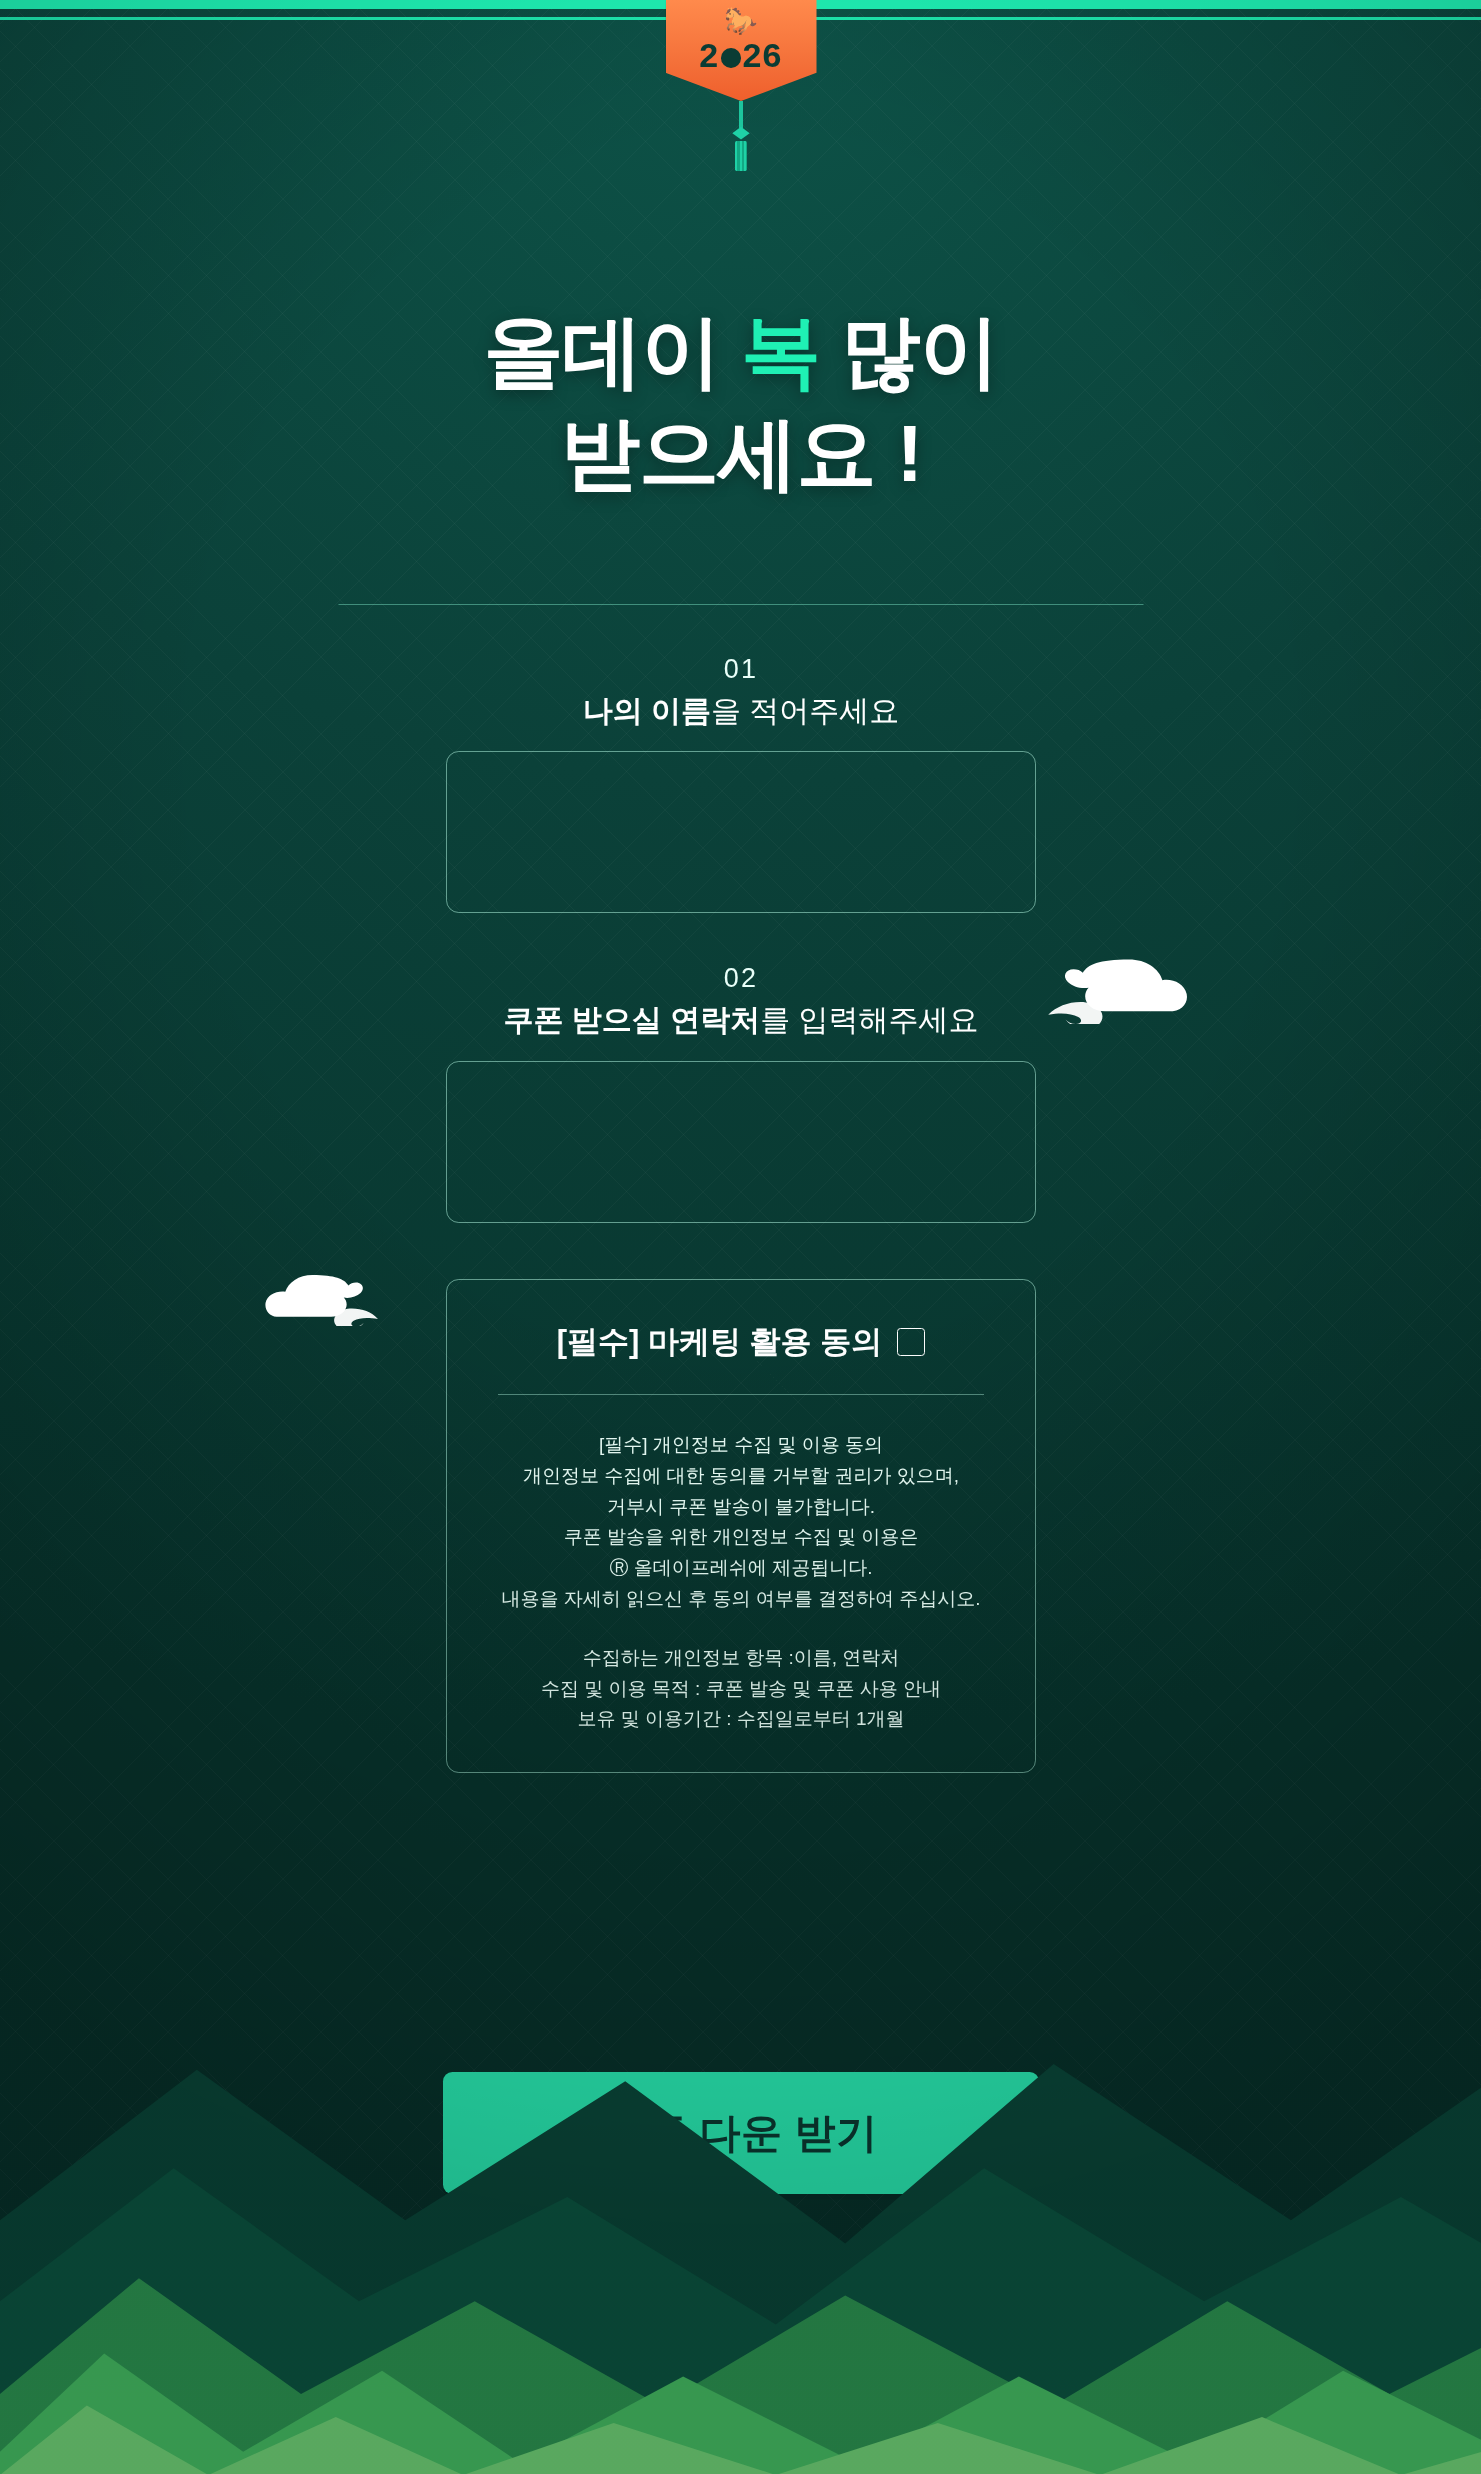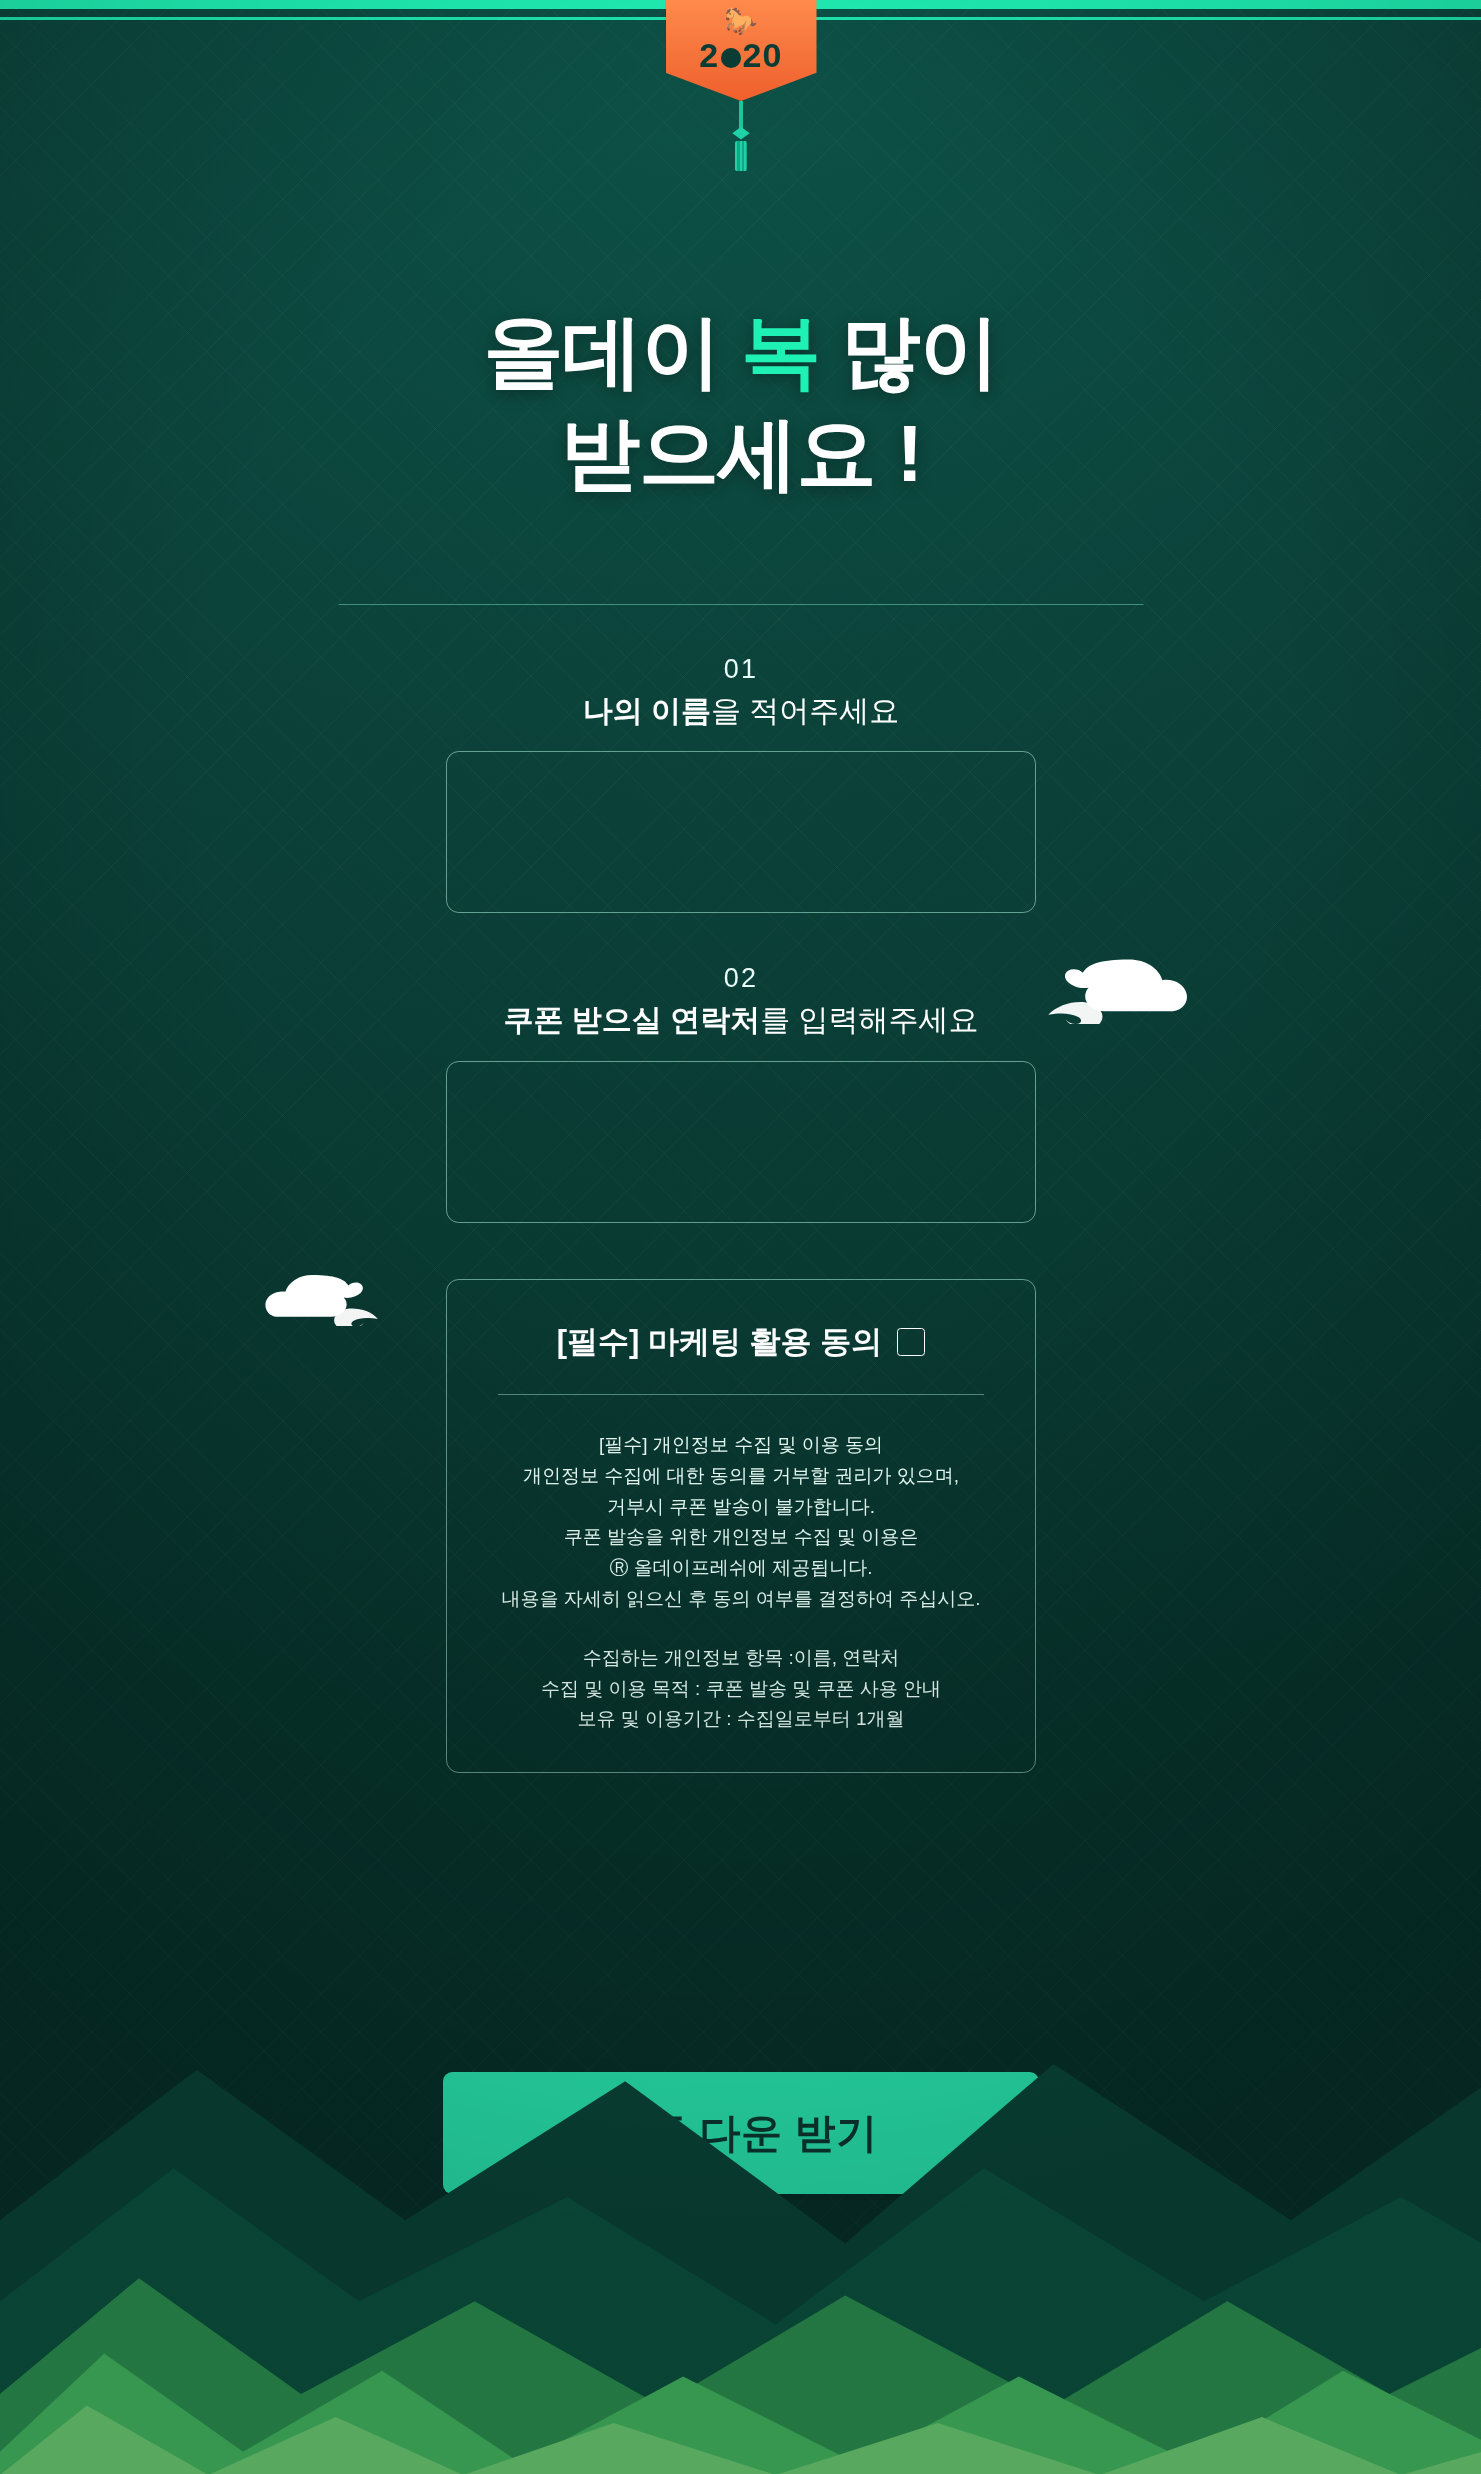--- a/index.html
+++ b/index.html
@@ -189,21 +189,21 @@
 
   <div class="topbar-outer"></div>
   <div class="topbar-inner"></div>
 
   <div class="banner-wrap">
     <div class="banner">
       <div class="horse">🐎</div>
       <div class="year">
         <span>2</span>
         <span class="digit-o"></span>
-        <span>20</span>
+        <span>26</span>
       </div>
     </div>
     <div class="tassel-line"></div>
     <div class="tassel-knot"></div>
     <div class="tassel-body"></div>
   </div>
 
   <div class="hero">
     <div class="line">
       <span>올데이 </span><span class="hl">복</span><span> 많이</span>

